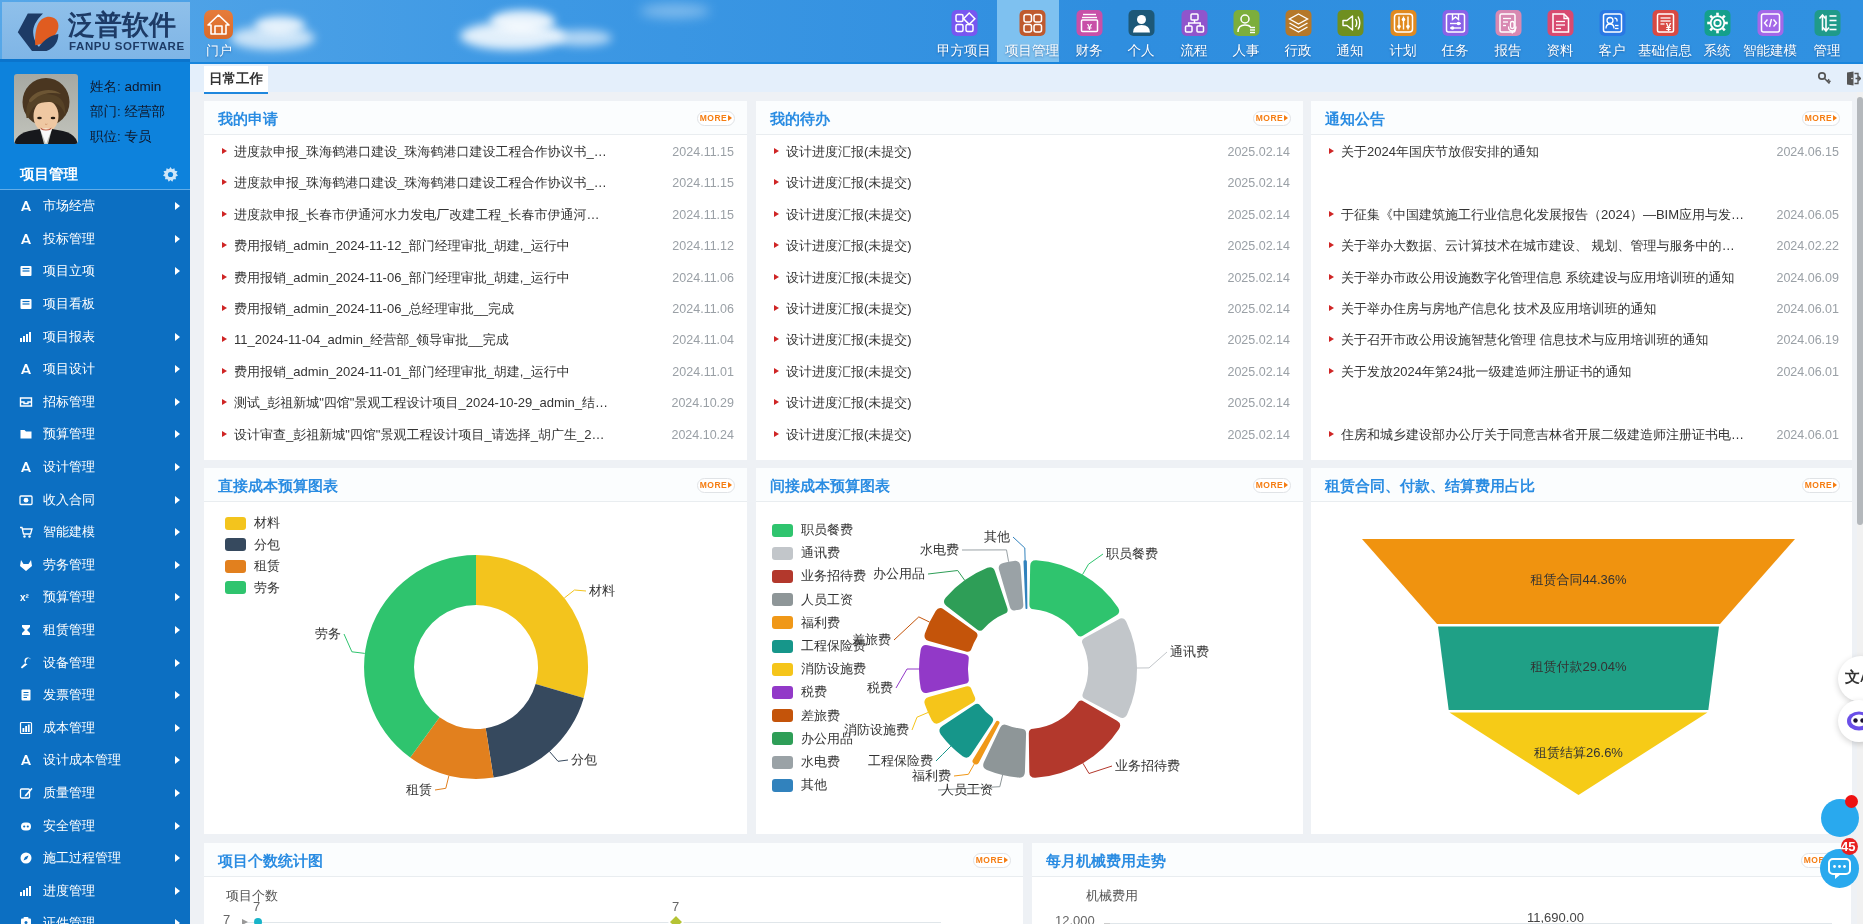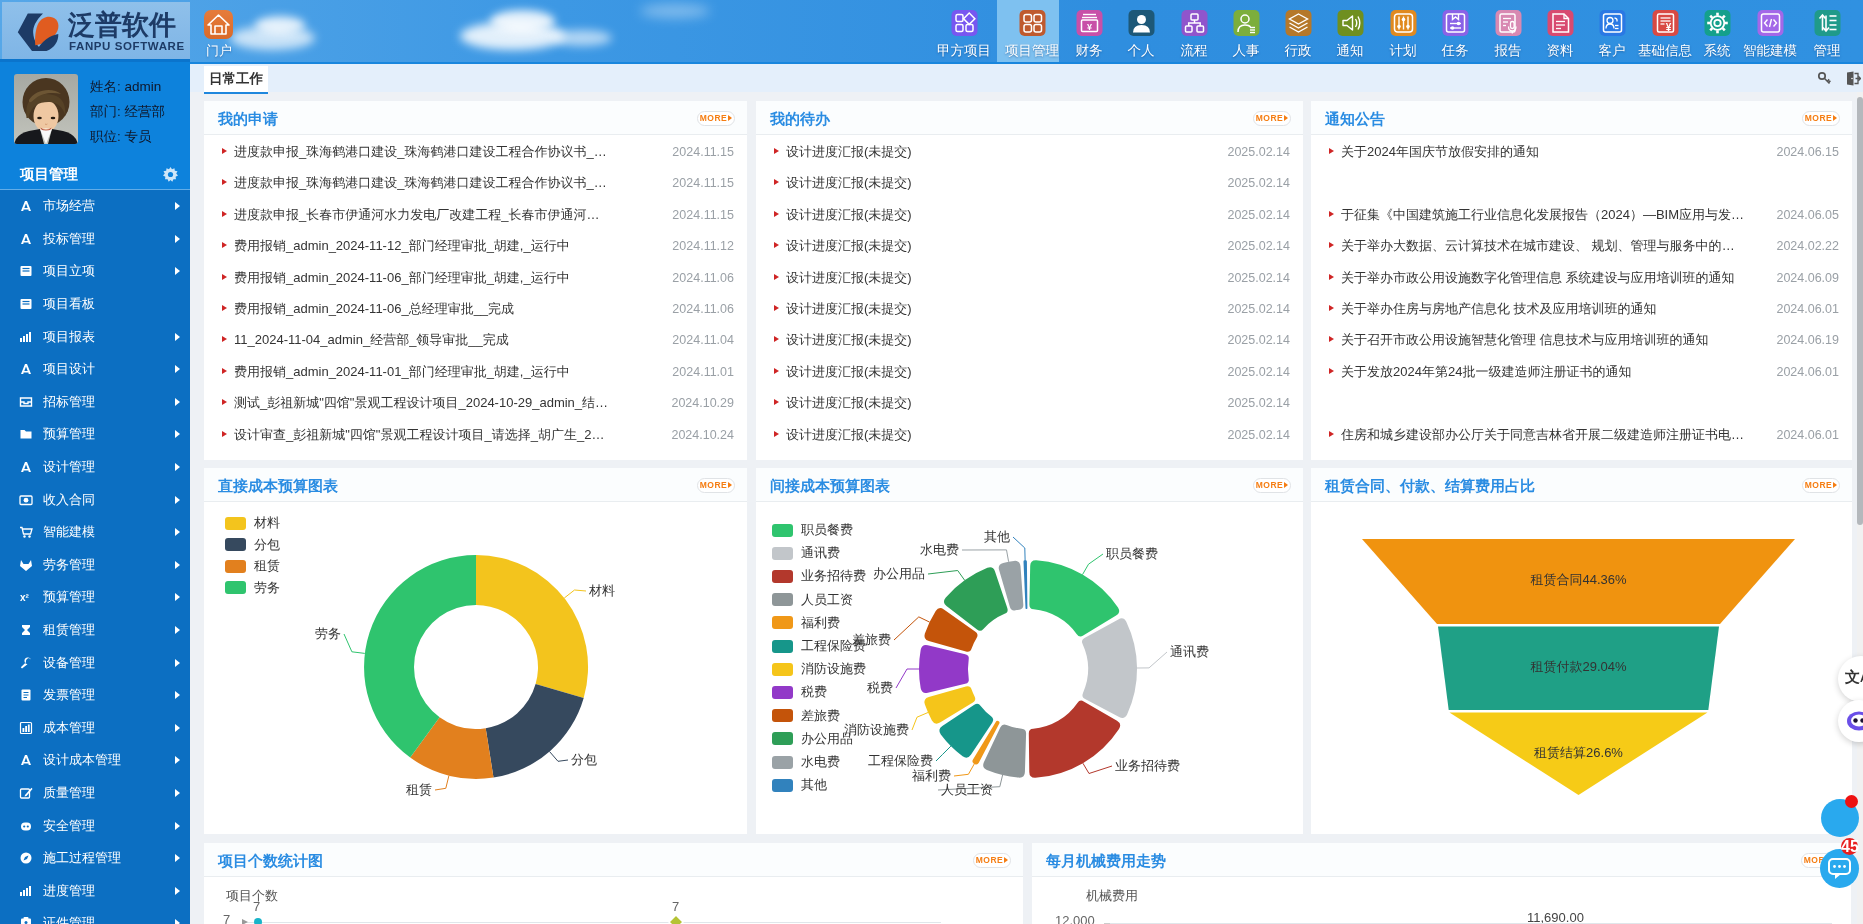--- a/index.html
+++ b/index.html
@@ -842,12 +842,12 @@
 <div class="fcirc" style="left:1845px;top:795px;width:13px;height:13px;background:#ee1111"></div>
 <div class="fcirc" style="left:1820px;top:849px;width:39px;height:39px;background:#29a9ee">
   <svg style="position:absolute;left:8px;top:9px" width="23" height="22" viewBox="0 0 23 22">
       <rect x="1" y="1" width="21" height="15" rx="4" fill="none" stroke="#fff" stroke-width="2"></rect>
       <path d="M7 16 L7 21 L13 16 Z" fill="#fff"></path>
       <circle cx="6.5" cy="8.5" r="1.4" fill="#fff"></circle>
       <circle cx="11.5" cy="8.5" r="1.4" fill="#fff"></circle>
       <circle cx="16.5" cy="8.5" r="1.4" fill="#fff"></circle>
     </svg>
 </div>
-<div class="fcirc" style="left:1841px;top:838px;width:17px;height:17px;background:#e82020;text-align:center;line-height:17px;font-size:16px;color:#fff;font-weight:bold">45</div>
+<div class="fcirc" style="left:1841px;top:838px;width:17px;height:17px;background:#e82020;text-align:left;line-height:17px;font-size:13px;color:#fff;font-weight:bold">45</div>
 </body></html>

